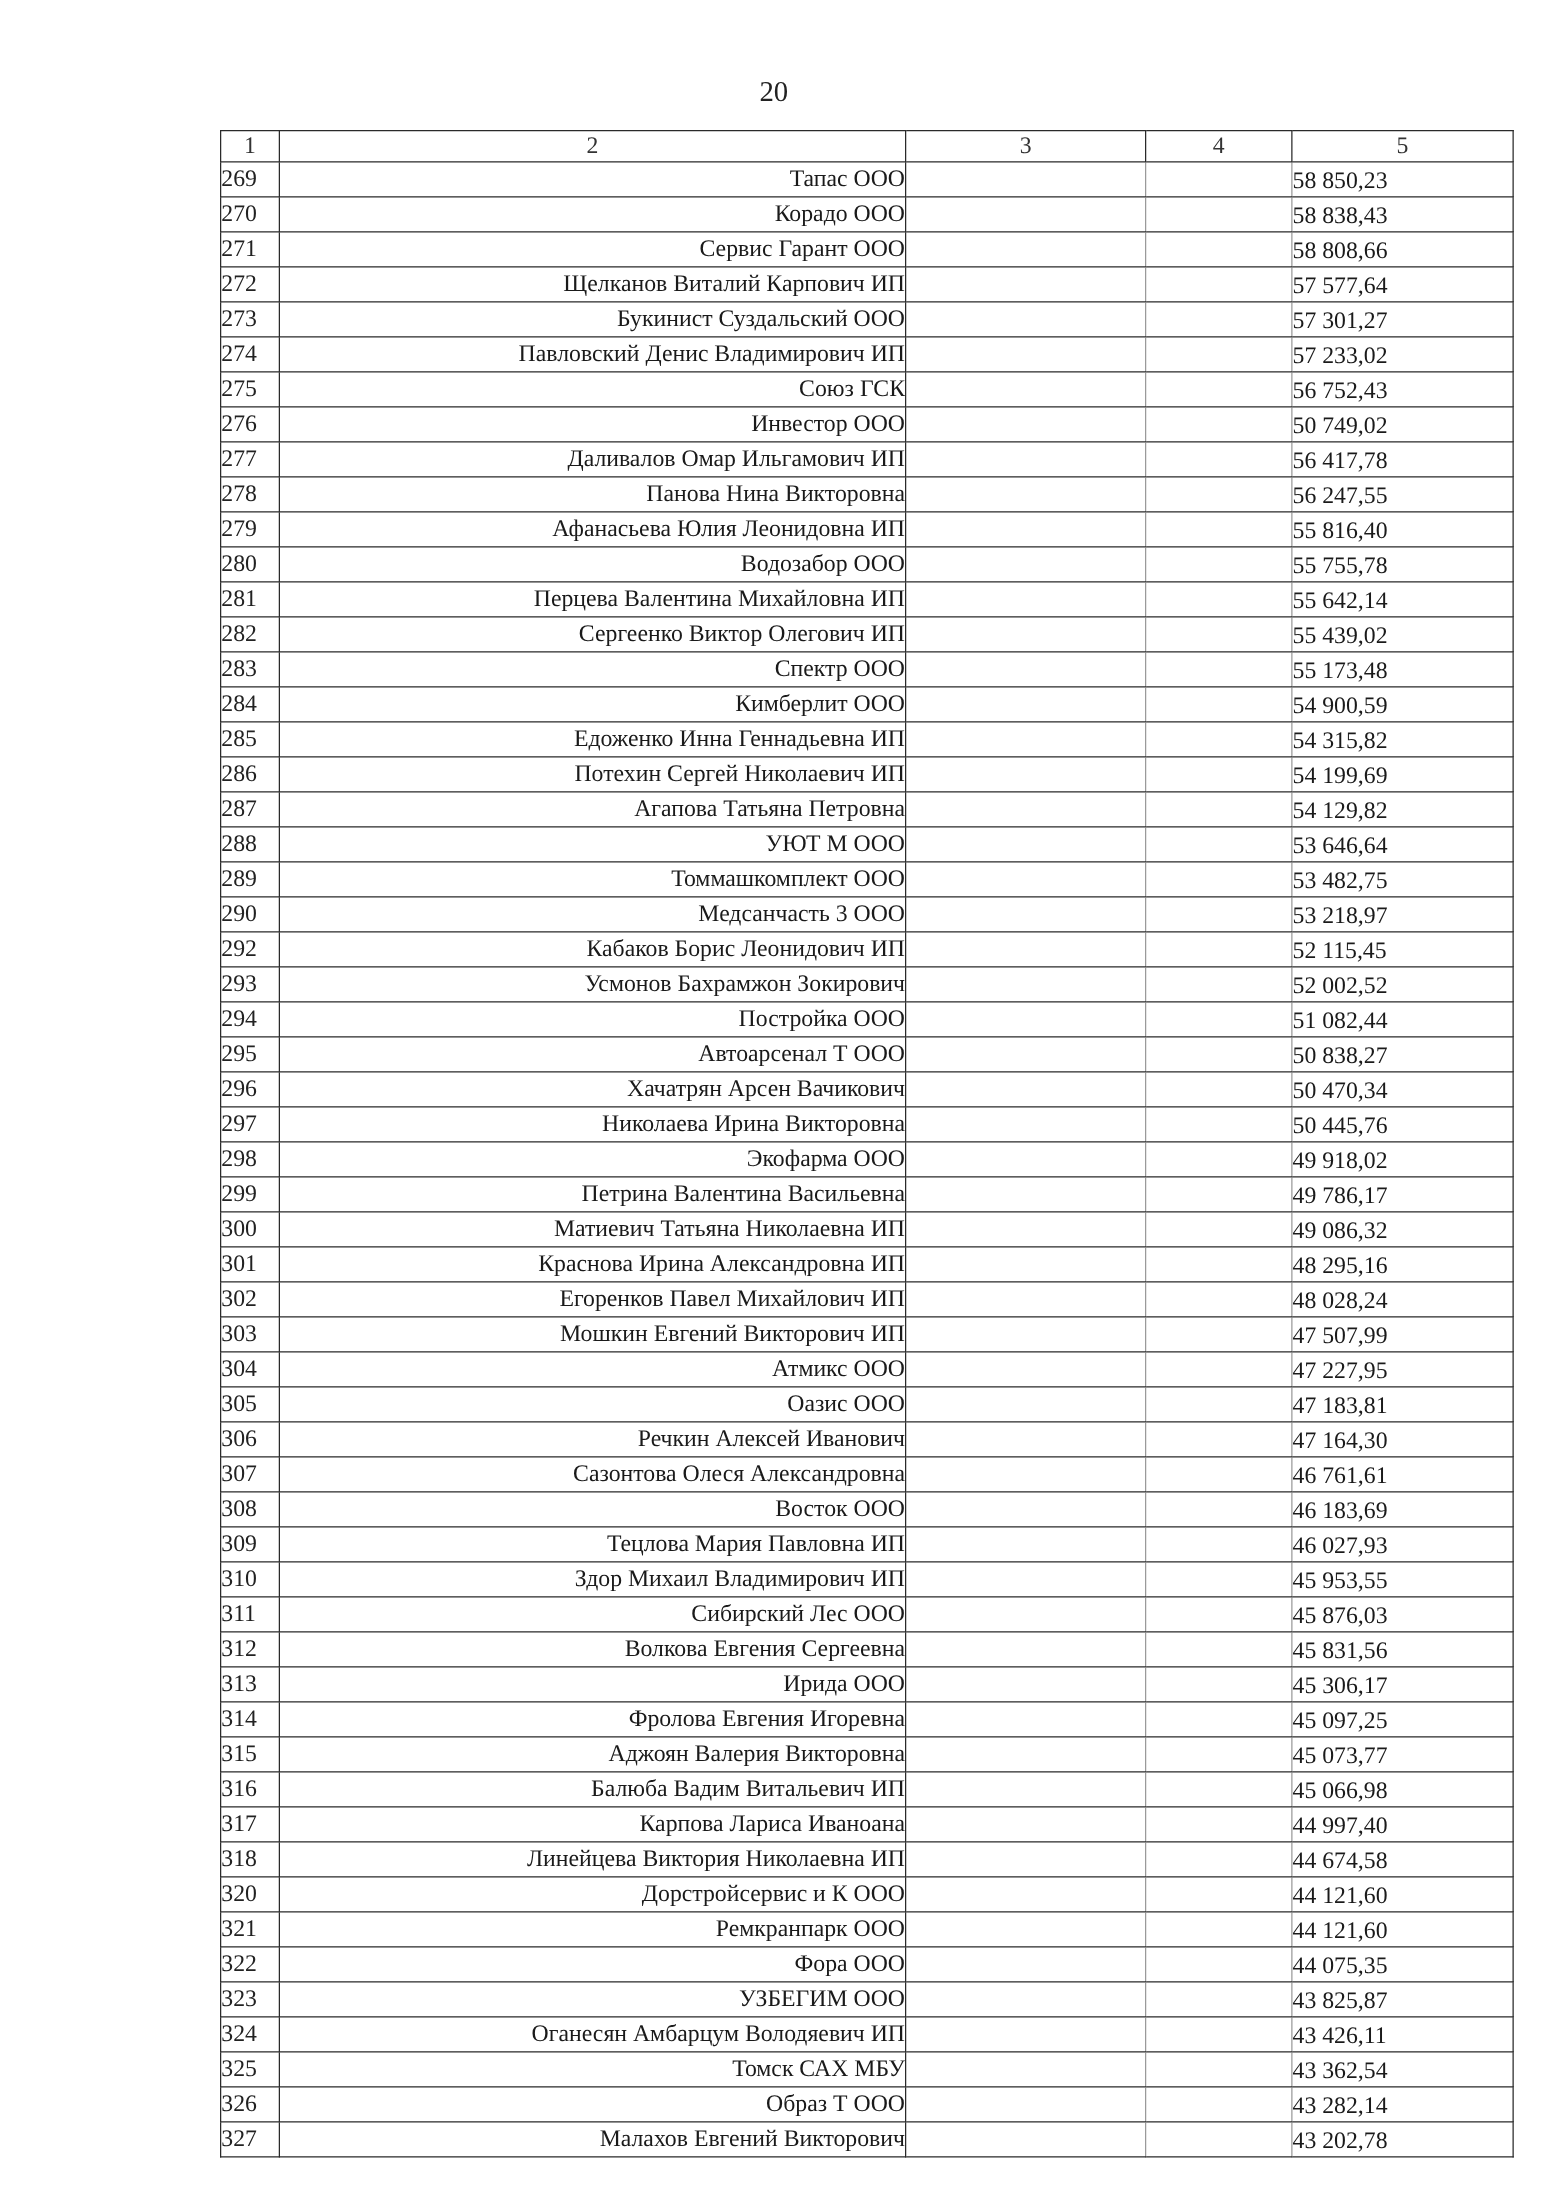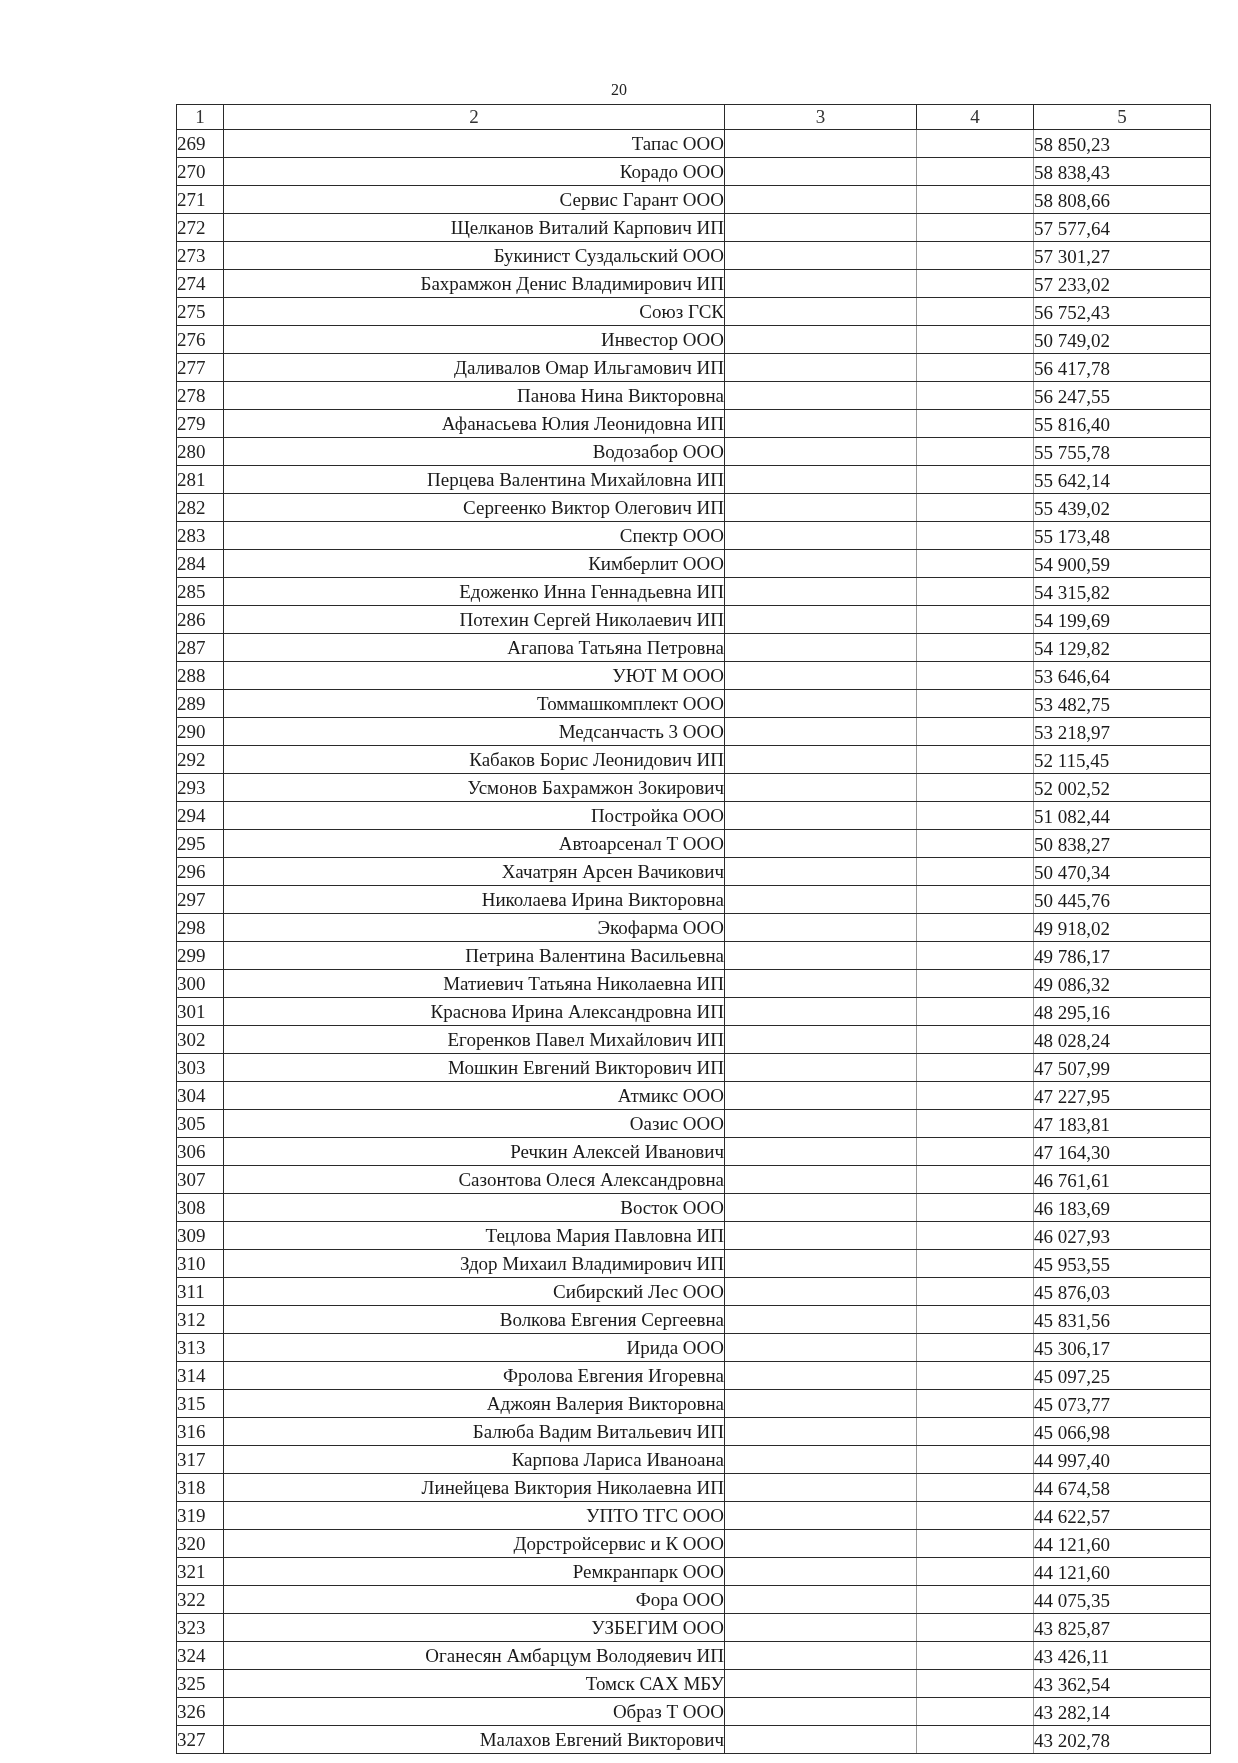--- a/index.html
+++ b/index.html
@@ -12,23 +12,23 @@
       height: 1763px;
       position: relative;
       overflow: hidden;
       font-family: "Liberation Serif", "DejaVu Serif", serif;
       color: #1a1a1a;
     }
     .page-number {
       position: absolute;
       left: 0;
       width: 1238px;
-      top: 76px;
+      top: 60px;
       text-align: center;
-      font-size: 16px;
+      font-size: 23px;
       line-height: 28px;
       color: #222;
     }
     table.register {
       position: absolute;
       left: 176px;
       top: 104px;
       border-collapse: collapse;
       table-layout: fixed;
       width: 1034px;
@@ -124,21 +124,21 @@
       </tr>
       <tr>
         <td class="num">273</td>
         <td class="name">Букинист Суздальский ООО</td>
         <td class="empty3"></td>
         <td class="empty4"></td>
         <td class="amount">57 301,27</td>
       </tr>
       <tr>
         <td class="num">274</td>
-        <td class="name">Бахрамжон Денис Владимирович ИП</td>
+        <td class="name">Павловский Денис Владимирович ИП</td>
         <td class="empty3"></td>
         <td class="empty4"></td>
         <td class="amount">57 233,02</td>
       </tr>
       <tr>
         <td class="num">275</td>
         <td class="name">Союз ГСК</td>
         <td class="empty3"></td>
         <td class="empty4"></td>
         <td class="amount">56 752,43</td>
@@ -429,27 +429,20 @@
         <td class="empty3"></td>
         <td class="empty4"></td>
         <td class="amount">44 997,40</td>
       </tr>
       <tr>
         <td class="num">318</td>
         <td class="name">Линейцева Виктория Николаевна ИП</td>
         <td class="empty3"></td>
         <td class="empty4"></td>
         <td class="amount">44 674,58</td>
-      </tr>
-      <tr>
-        <td class="num">319</td>
-        <td class="name">УПТО ТГС ООО</td>
-        <td class="empty3"></td>
-        <td class="empty4"></td>
-        <td class="amount">44 622,57</td>
       </tr>
       <tr>
         <td class="num">320</td>
         <td class="name">Дорстройсервис  и К ООО</td>
         <td class="empty3"></td>
         <td class="empty4"></td>
         <td class="amount">44 121,60</td>
       </tr>
       <tr>
         <td class="num">321</td>

